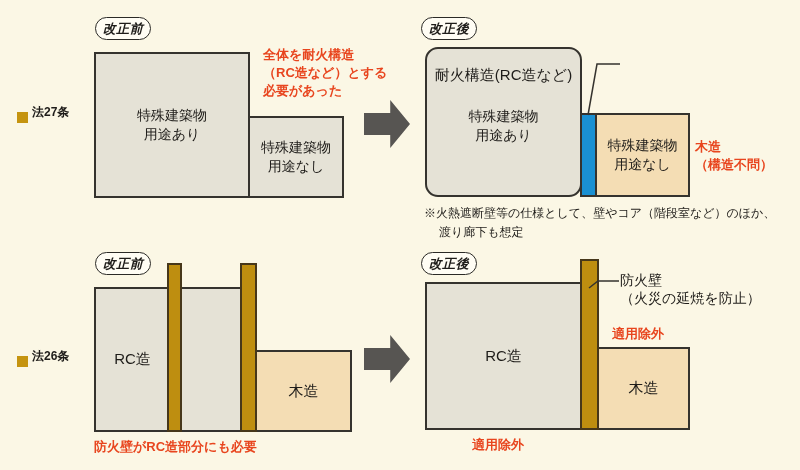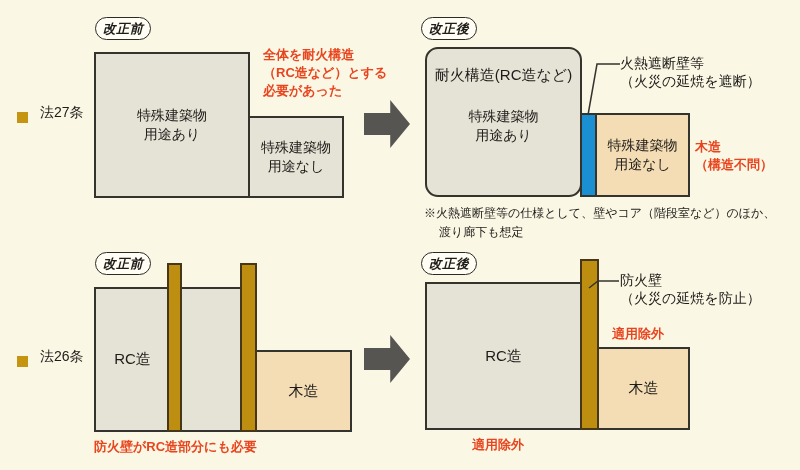--- a/index.html
+++ b/index.html
@@ -10,21 +10,21 @@
   }
   *{margin:0;padding:0;box-sizing:border-box;}
   body{font-family:"Liberation Sans",sans-serif;background:#fff;}
   .canvas{position:relative;width:800px;height:470px;background:var(--bg);overflow:hidden;color:var(--text_dark);}
   .box{position:absolute;border:2px solid var(--border_dark);}
   .box.gray{background:var(--box_gray);}
   .box.tan{background:var(--box_tan);}
   .boxtext{width:100%;height:100%;display:flex;align-items:center;justify-content:center;text-align:center;font-size:14px;line-height:1.35;white-space:pre-line;}
   .boxtext.big{font-size:15px;}
   .badge{position:absolute;width:56px;height:23px;background:var(--badge_bg);border:1.5px solid #2B2A26;border-radius:12px;display:flex;align-items:center;justify-content:center;font-size:13px;font-weight:bold;letter-spacing:.5px;font-style:italic;}
-  .rowlabel{position:absolute;font-size:14px;font-weight:normal;margin-left:8px;}
+  .rowlabel{position:absolute;font-size:12px;font-weight:bold;}
   .bullet{position:absolute;width:11px;height:11px;background:var(--bullet_gold);}
   .rednote{position:absolute;color:var(--accent_red);font-weight:bold;font-size:13px;line-height:18px;white-space:pre-line;}
   .walllabel{position:absolute;font-size:14px;line-height:18px;white-space:pre-line;}
   .footnote{position:absolute;font-size:12px;line-height:19px;white-space:pre-line;padding-left:15px;text-indent:-15px;width:370px;}
   .arrow{position:absolute;width:46px;height:48px;background:var(--arrow_gray);clip-path:polygon(0% 27%,57% 27%,57% 0%,100% 50%,57% 100%,57% 73%,0% 73%);}
   .bar{position:absolute;background:var(--wall_gold);border:2px solid var(--gold_border);z-index:3;}
   .bluewall{position:absolute;background:var(--wall_blue);border:2px solid var(--border_dark);z-index:3;}
   .titletop{position:absolute;width:100%;text-align:center;font-size:15px;}
   .pointer-svg{position:absolute;left:0;top:0;pointer-events:none;z-index:5;}
 </style>
@@ -55,22 +55,20 @@
   <div class="box gray" style="left:425px;top:47px;width:157px;height:150px;border-radius:13px;">
     <div class="titletop" style="top:17px;">耐火構造(RC造など)</div>
     <div class="titletop" style="top:58px;white-space:pre-line;line-height:1.35;font-size:14px;">特殊建築物
 用途あり</div>
   </div>
   <div class="bluewall" style="left:580px;top:113px;width:17px;height:84px;"></div>
   <div class="box tan" style="left:595px;top:113px;width:95px;height:84px;">
     <div class="boxtext">特殊建築物
 用途なし</div>
   </div>
-  <div class="walllabel" style="left:620px;top:54px;">火熱遮断壁等
-（火災の延焼を遮断）</div>
   <div class="rednote" style="left:695px;top:138px;">木造
 （構造不問）</div>
   <div class="footnote" style="left:424px;top:204px;">※火熱遮断壁等の仕様として、壁やコア（階段室など）のほか、
 渡り廊下も想定</div>
 
   <div class="bullet" style="left:17px;top:356px;"></div>
   <div class="rowlabel" style="left:32px;top:348px;">法26条</div>
 
   <div class="badge" style="left:95px;top:252px;">改正前</div>
   <div class="box gray" style="left:94px;top:287px;width:148px;height:145px;">

